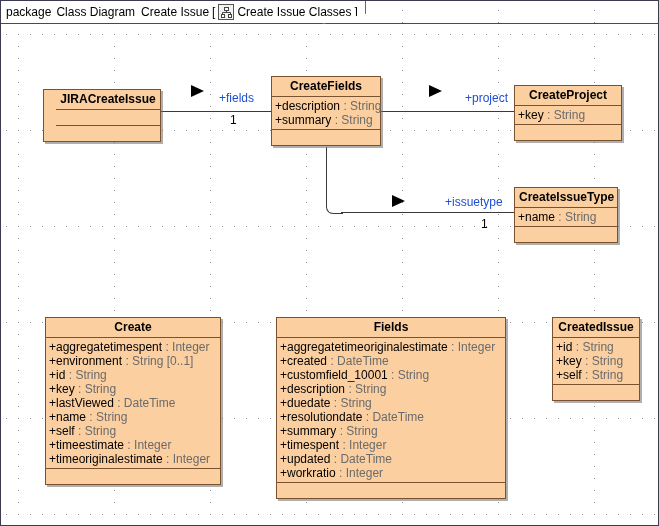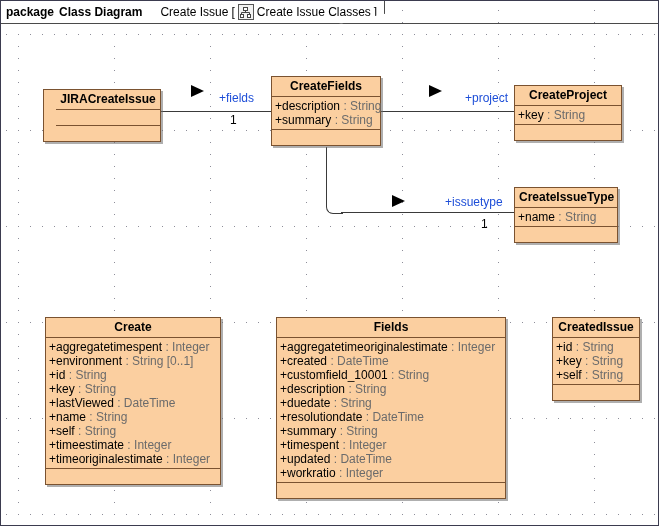--- a/index.html
+++ b/index.html
@@ -56,29 +56,29 @@
   #package-strip {
     position: absolute;
     left: 0;
     top: 22px;
     width: 657px;
     height: 1px;
     background: #4a4a4a;
     z-index: 5;
   }
   .pkg-kw {
-    font-weight: bold;
+    font-weight: normal;
     font-size: 12px;
     color: #000;
     letter-spacing: 0;
   }
   .pkg-name {
     font-size: 12px;
     color: #000;
-    margin-left: 18px;
+    margin-left: 6px;
   }
   .pkg-bracket {
     font-size: 12px;
     color: #000;
     margin-left: 3px;
   }
   .pkg-icon-box {
     display: inline-flex;
     align-items: center;
     justify-content: center;

